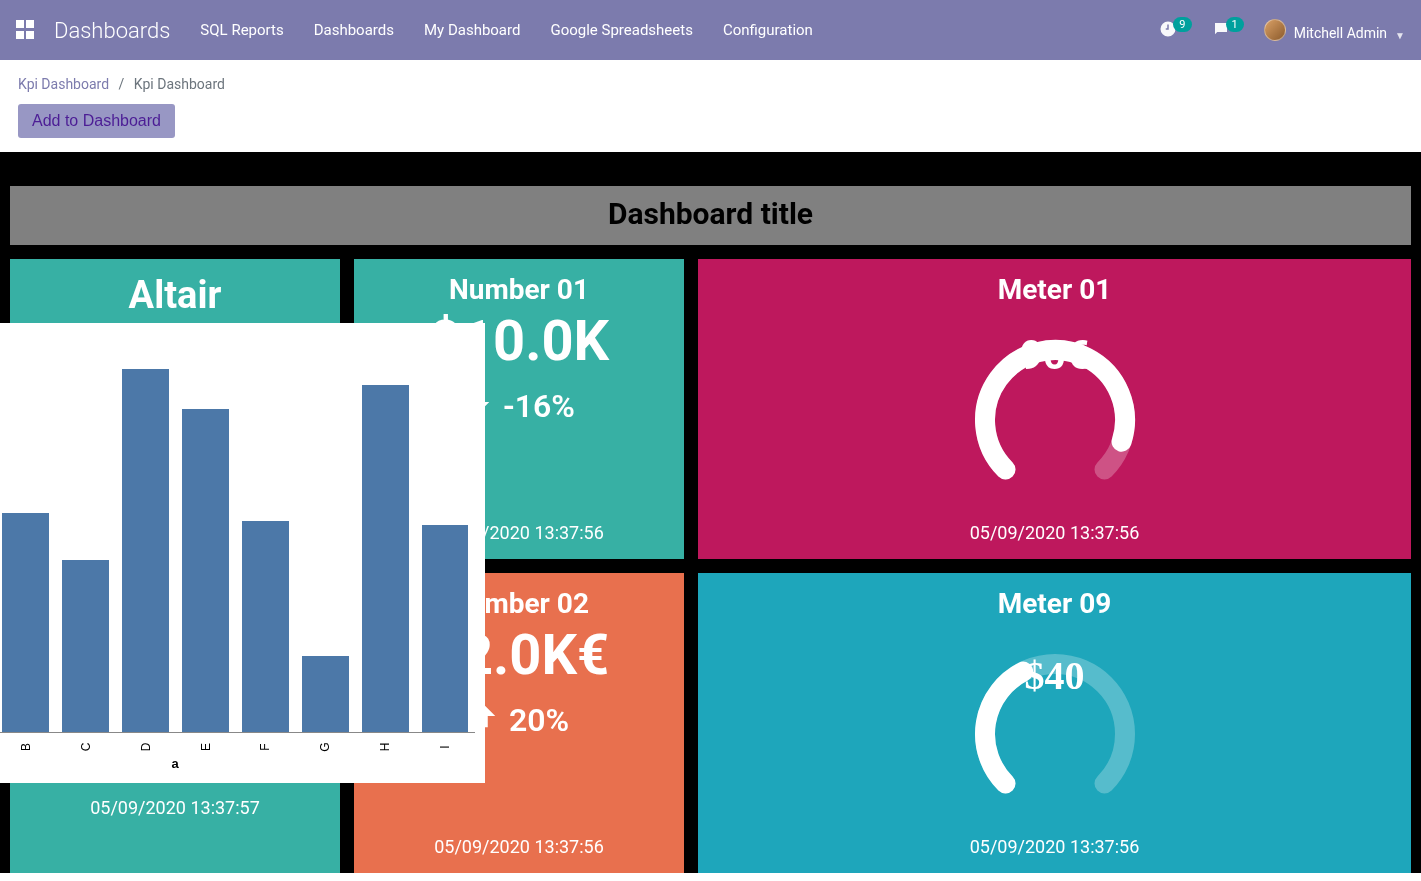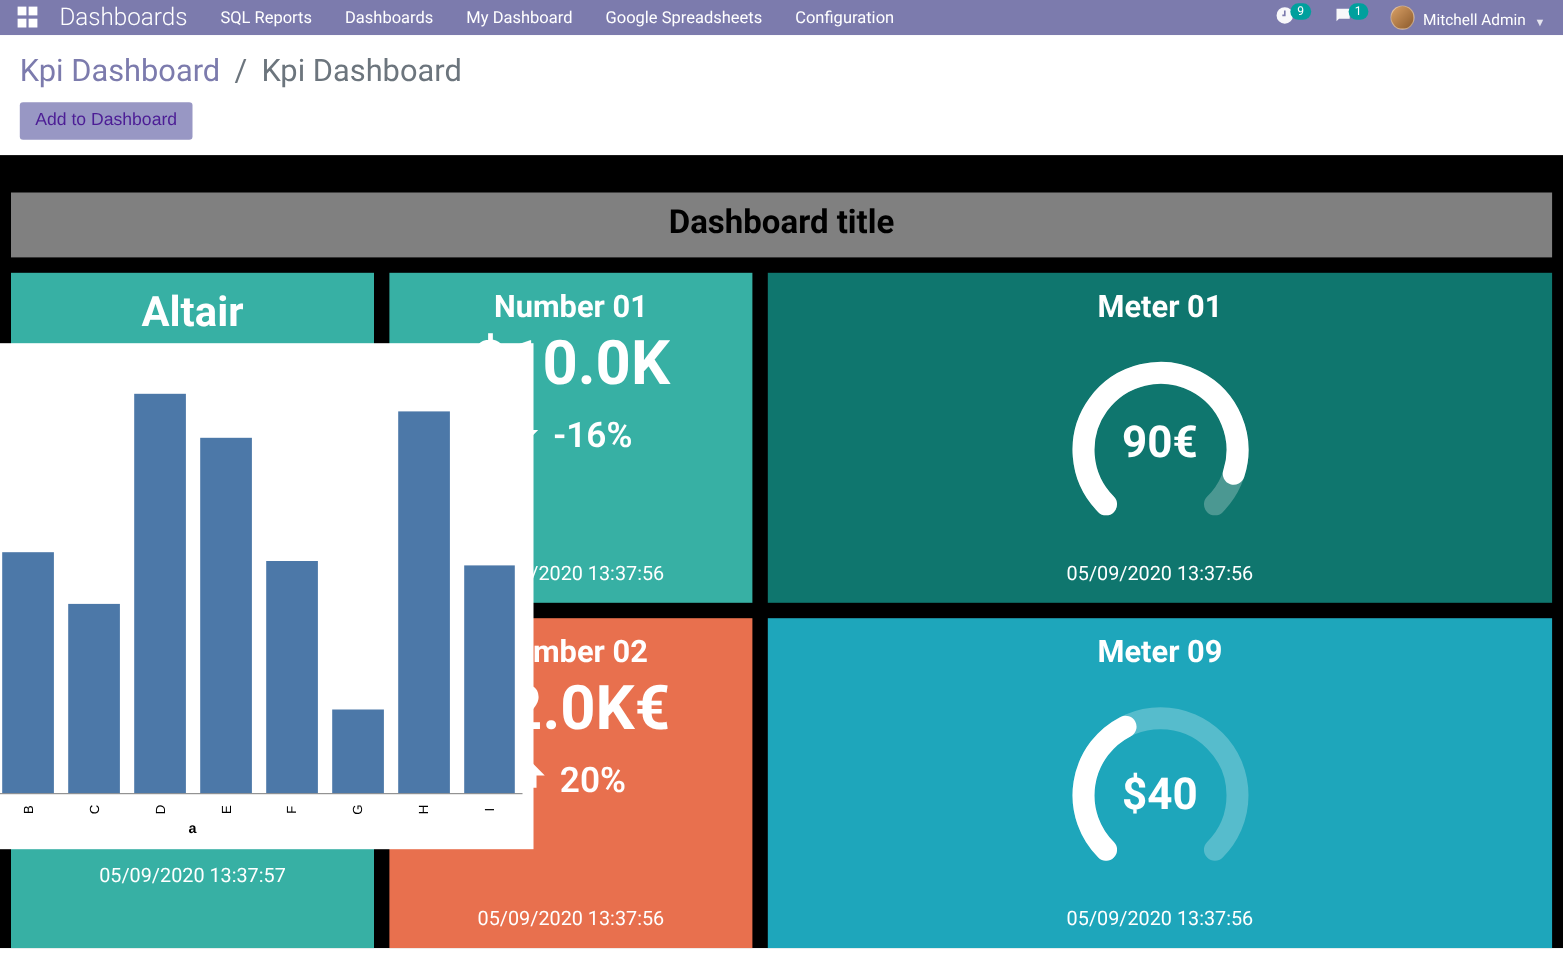--- a/index.html
+++ b/index.html
@@ -1,34 +1,34 @@
 <!DOCTYPE html>
 <html><head>
 <meta charset="utf-8">
 <style>
   * { box-sizing: border-box; margin: 0; padding: 0; }
   body { font-family: -apple-system, BlinkMacSystemFont, "Segoe UI", Roboto, Helvetica, Arial, sans-serif; background:#ffffff; width:1421px; }
   
   
-  .topnav { background:#7c7bad; height:32px; display:flex; align-items:center; color:#fff; padding:0 16px; font-size:15px; }
+  .topnav { background:#7c7bad; height:60px; display:flex; align-items:center; color:#fff; padding:0 16px; font-size:15px; }
   .apps-icon { width:20px; height:20px; display:inline-flex; flex-wrap:wrap; gap:2px; margin-right:18px; }
   .apps-icon span { width:8px; height:8px; background:#fff; }
   .app-title { font-size:22px; font-weight:300; margin-right:30px; cursor:pointer; }
   .nav-items { display:flex; gap:30px; }
   .nav-item { cursor:pointer; font-size:15px;text-align:right; }
   .topnav-right { margin-left:auto; display:flex; align-items:center; gap:20px; font-size:14px; }
   .badge-group { position:relative; display:flex; align-items:center; }
   .badge-count { background:#00a09d; color:#fff; border-radius:10px; font-size:11px; padding:1px 6px; margin-left:-4px; position:relative; top:-6px;}
   .user { display:flex; align-items:flex-end; gap:8px; cursor:pointer;}
   .avatar { width:22px; height:22px; border-radius:50%; background:linear-gradient(135deg,#d9a066,#8b5a2b); border:1px solid rgba(255,255,255,.4);}
   .caret-down { font-size:10px; opacity:.8;}
   
   
   .subheader { padding:16px 18px 8px 18px; background:#fff; }
-  .breadcrumb { font-size:28px; color:#7c7bad; }
+  .breadcrumb { font-size:14px; color:#7c7bad; }
   .breadcrumb .sep { color:#6c757d; margin:0 6px; }
   .breadcrumb .current { color:#6c757d; }
   .toolbar-row { display:flex; align-items:center; margin-top:12px; }
   .btn-add { background:#9897c4; color:#4c1d95; border:none; padding:8px 14px; font-size:16px; border-radius:3px; cursor:pointer; }
   .toolbar-right { margin-left:auto; display:flex; align-items:center; gap:10px;}
   .pager { display:flex; align-items:center; gap:10px; color:#4c4c4c; font-size:15px;}
   .pager-arrow { width:28px; height:32px; display:flex; align-items:center; justify-content:center; color:#4c4c4c; cursor:pointer; font-size:16px;}
   .icon-btn-group { display:flex; border:1px solid #ced4da; border-radius:3px; overflow:hidden;}
   .icon-btn { width:38px; height:36px; display:flex; align-items:center; justify-content:center; background:#fff; color:#4c4c4c; border:none; cursor:pointer; font-size:16px;}
   .icon-btn + .icon-btn { border-left:1px solid #ced4da;}
@@ -39,27 +39,27 @@
   .dash-title-bar h1 { font-size:30px; font-weight:700; color:#000; }
   .dash-grid { display:grid; grid-template-columns: 330px 330px 1fr; grid-template-rows: 300px 300px; gap:14px; padding:14px 0 0 0;}
   .tile { color:#fff; display:flex; flex-direction:column; align-items:center; padding:14px 10px 16px 10px; }
   .tile h2 { font-size:28px; font-weight:700; margin-bottom:6px;}
   .tile .big { font-size:56px; font-weight:700; line-height:1.05;}
   .tile .delta { font-size:32px; font-weight:600; display:flex; align-items:center; gap:10px; margin-top:16px;}
   .tile .ts { font-size:18px; margin-top:auto;}
   
   .tile-num1 { background:#37b0a4; }
   .tile-num2 { background:#e8704e; }
-  .tile-met1 { background:#0f766e; }
+  .tile-met1 { background:#be185d; }
   .tile-met2 { background:#1ea6bb; }
   
-  .gauge-wrap { position:relative; width:200px; height:160px; margin-top:8px; display:flex; align-items:center; justify-content:center;}
+  .gauge-wrap { position:relative; width:200px; height:160px; margin-top:8px; display:flex; align-items:flex-start; justify-content:center;}
   .gauge-wrap svg { position:absolute; top:0; left:0;}
   .gauge-center { font-size:40px; font-weight:700; position:relative; top:12px;}
-  .tile-met2 .gauge-center { top:18px;}
+  .tile-met2 .gauge-center { top:18px;font-family:Liberation Serif, serif;}
   
   .tile-chart { background:#37b0a4; grid-row: 1 / span 2;}
   .chart-box { background:#fff; width:620px; height:460px; position:relative; color:#000; font-family:Arial,sans-serif; }
   .chart-area { position:absolute; left:70px; top:10px; right:10px; bottom:50px; border-left:1px solid #888; border-bottom:1px solid #888;}
   .xlabel-group { position:absolute; bottom:-22px; font-size:12px; transform:translateX(-50%) rotate(-90deg); transform-origin:center; }
   .bar { position:absolute; bottom:0; background:#4c78a8; }
   .axis-title-x { position:absolute; bottom:12px; left:50%; transform:translateX(-50%); font-weight:700; font-size:13px;}
   
   .arrow-icon svg { width:30px; height:30px; }
   .clock-icon svg, .chat-icon svg { width:18px; height:18px; fill:#fff; opacity:.95;}

